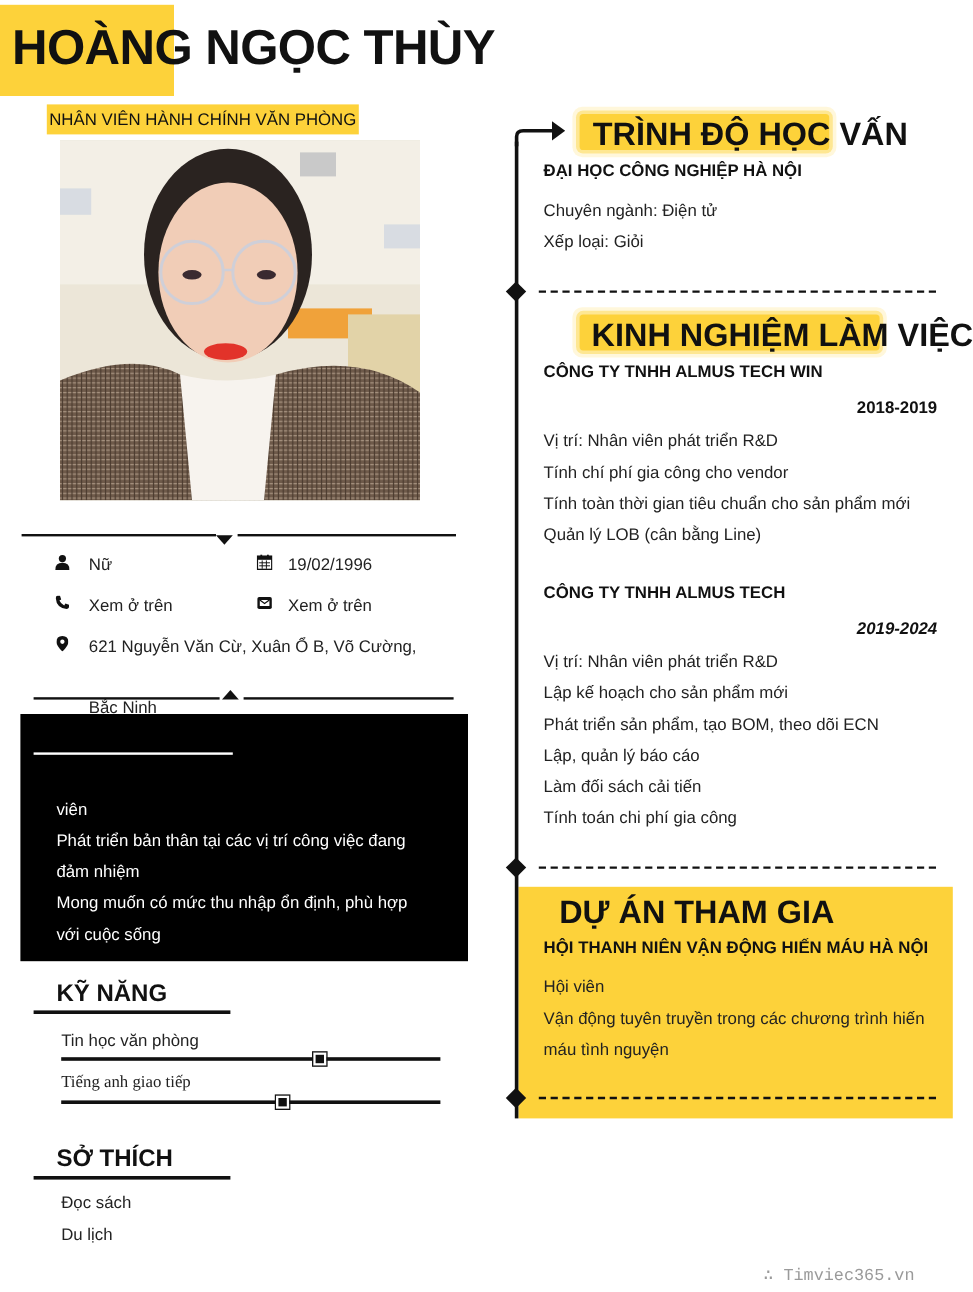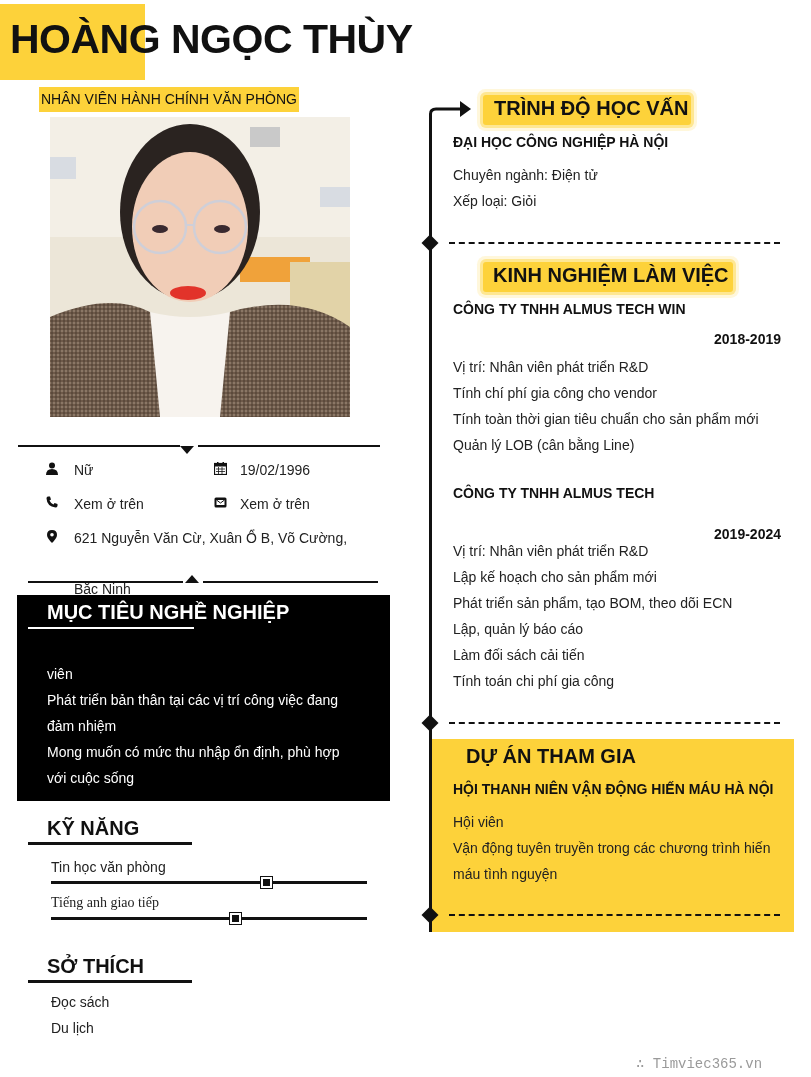--- a/index.html
+++ b/index.html
@@ -32,21 +32,21 @@
   .small { font-size: 14px; color: #222; white-space: nowrap; }
 
   .slider-track { height: 3px; background: #111; }
   .slider-thumb { width: 11px; height: 11px; background: #111; border: 2px solid #fff; outline: 1px solid #111; }
 
   
   #timeline { left: 429px; top: 118px; width: 3px; height: 814px; background: #111; }
   .diamond { width: 12px; height: 12px; background: #111; transform: rotate(45deg); }
   .dash { height: 0; border-top: 2px dashed #111; }
   .brush { background: #fdd23a; border-radius: 3px; box-shadow: 0 0 0 3px rgba(253,210,58,0.45), 0 0 0 6px rgba(253,210,58,0.18); }
-  .brush-title { font-size: 20px; font-weight: bold; color: #111; white-space: nowrap; }
+  .brush-title { font-size: 27px; font-weight: bold; color: #111; white-space: nowrap; }
   .org { font-size: 14px; font-weight: bold; color: #111; white-space: nowrap; }
   .year { font-size: 14px; font-weight: bold; color: #111; white-space: nowrap; text-align: right; }
   .body-text { font-size: 14px; color: #222; white-space: nowrap; }
 
   #project-box { left: 432px; top: 739px; width: 362px; height: 193px; background: #fdd23a; }
 
   #watermark { left: 636px; top: 1055px; font-family: "Liberation Mono", "DejaVu Sans Mono", monospace; font-size: 14px; color: #9a9a9a; white-space: nowrap; }
 </style>
 </head>
 <body>
@@ -130,21 +130,20 @@
     </svg>
 </div>
 <div class="abs c-text" style="left:74px;top:530px;">621 Nguyễn Văn Cừ, Xuân Ổ B, Võ Cường,</div>
 <div class="abs c-text" style="left:74px;top:556px;margin-top:25px;">Bắc Ninh</div>
 
 <div class="abs hline" style="left:28px;top:581px;width:155px;"></div>
 <div class="abs tri-up" style="left:185px;top:575px;"></div>
 <div class="abs hline" style="left:203px;top:581px;width:175px;"></div>
 
 <div class="abs" id="objective">
-  <div class="abs" id="obj-title">MỤC TIÊU NGHỀ NGHIỆP</div>
   <div class="abs" id="obj-underline"></div>
   <div class="obj-text" style="top:66px;">viên</div>
   <div class="obj-text" style="top:92px;">Phát triển bản thân tại các vị trí công việc đang</div>
   <div class="obj-text" style="top:118px;">đảm nhiệm</div>
   <div class="obj-text" style="top:144px;"> Mong muốn có mức thu nhập ổn định, phù hợp</div>
   <div class="obj-text" style="top:170px;">với cuộc sống</div>
 </div>
 
 <div class="abs sec-title" style="left:47px;top:817px;">KỸ NĂNG</div>
 <div class="abs sec-underline" style="left:28px;top:842px;width:164px;"></div>
@@ -183,21 +182,21 @@
 <div class="abs brush-title" style="left:493px;top:264px;">KINH NGHIỆM LÀM VIỆC</div>
 
 <div class="abs org" style="left:453px;top:301px;">CÔNG TY TNHH ALMUS TECH WIN</div>
 <div class="abs year" style="left:680px;top:331px;width:101px;">2018-2019</div>
 <div class="abs body-text" style="left:453px;top:359px;">Vị trí: Nhân viên phát triển R&amp;D</div>
 <div class="abs body-text" style="left:453px;top:385px;"> Tính chí phí gia công cho vendor</div>
 <div class="abs body-text" style="left:453px;top:411px;"> Tính toàn thời gian tiêu chuẩn cho sản phẩm mới</div>
 <div class="abs body-text" style="left:453px;top:437px;"> Quản lý LOB (cân bằng Line)</div>
 
 <div class="abs org" style="left:453px;top:485px;">CÔNG TY TNHH ALMUS TECH</div>
-<div class="abs year" style="left:680px;top:526px;width:101px;">2019-2024</div>
+<div class="abs year" style="left:680px;top:515px;width:101px;font-style:italic;">2019-2024</div>
 <div class="abs body-text" style="left:453px;top:543px;">Vị trí: Nhân viên phát triển R&amp;D</div>
 <div class="abs body-text" style="left:453px;top:569px;"> Lập kế hoạch cho sản phẩm mới</div>
 <div class="abs body-text" style="left:453px;top:595px;"> Phát triển sản phẩm, tạo BOM, theo dõi ECN</div>
 <div class="abs body-text" style="left:453px;top:621px;"> Lập, quản lý báo cáo</div>
 <div class="abs body-text" style="left:453px;top:647px;"> Làm đối sách cải tiến</div>
 <div class="abs body-text" style="left:453px;top:673px;"> Tính toán chi phí gia công</div>
 
 <div class="abs diamond" style="left:424px;top:717px;"></div>
 <div class="abs dash" style="left:449px;top:722px;width:331px;"></div>
 

